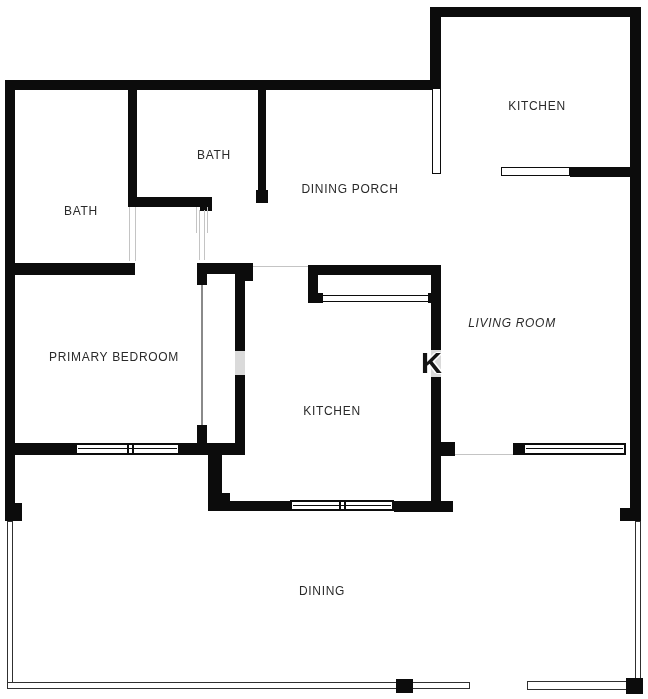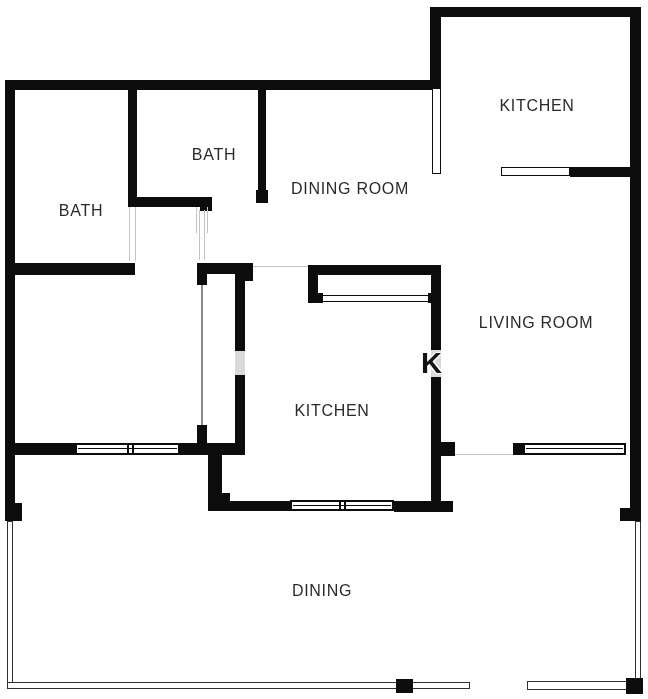--- a/index.html
+++ b/index.html
@@ -7,21 +7,21 @@
         font-family:"Liberation Sans",sans-serif;}
   .w   {position:absolute;background:#0c0c0c;}
   .fl  {position:absolute;background:#c4c4c4;}
   .win {position:absolute;background:#fff;border:2px solid #0c0c0c;box-sizing:border-box;}
   .win::after{content:"";position:absolute;left:1px;right:1px;top:50%;margin-top:-1px;height:1px;background:#0c0c0c;}
   .wd  {position:absolute;top:0;bottom:0;width:7px;background:#fff;
         border-left:2px solid #0c0c0c;border-right:2px solid #0c0c0c;box-sizing:border-box;}
   .opn {position:absolute;background:#fff;border:1.5px solid #0c0c0c;box-sizing:border-box;}
   .sl  {position:absolute;background:#fff;border-top:1.5px solid #0c0c0c;border-bottom:1.5px solid #0c0c0c;box-sizing:border-box;}
   .rail{position:absolute;background:#fff;border:1px solid #303030;box-sizing:border-box;}
-  .lbl {position:absolute;transform:translate(-50%,-50%);font-size:16px;letter-spacing:.7px;
+  .lbl {position:absolute;transform:translate(-50%,-50%);font-size:12px;letter-spacing:.7px;
         color:#2a2a2a;white-space:nowrap;z-index:6;}
   .wm-patch{position:absolute;background:rgba(255,255,255,.85);z-index:4;}
   .wm-k{position:absolute;font-weight:bold;font-size:29px;color:#141414;z-index:5;line-height:1;
         text-shadow:-2px 0 0 #fff,2px 0 0 #fff,0 -1px 0 #fff,0 1px 0 #fff;}
 </style>
 </head>
 <body>
 
 <div id="plan">
 
@@ -89,18 +89,19 @@
   <div class="w" style="left:396px;top:679px;width:17px;height:14px;z-index:3;"></div>
   <div class="w" style="left:626px;top:678px;width:17px;height:16px;z-index:3;"></div>
 
   <div class="wm-patch" style="left:233px;top:351px;width:14px;height:24px;"></div>
   <div class="wm-patch" style="left:429px;top:350px;width:13px;height:27px;"></div>
   <div class="wm-k" style="left:421px;top:349px;">K</div>
 
   <div class="lbl" style="left:537px;top:106px;">KITCHEN</div>
   <div class="lbl" style="left:214px;top:155px;">BATH</div>
   <div class="lbl" style="left:81px;top:211px;">BATH</div>
-  <div class="lbl" style="left:350px;top:189px;">DINING ROOM</div>
-  <div class="lbl" style="left:536px;top:323px;">LIVING ROOM</div>
+  <div class="lbl" style="left:350px;top:189px;">DINING PORCH</div>
+  <div class="lbl" style="left:512px;top:323px;font-style:italic;">LIVING ROOM</div>
+  <div class="lbl" style="left:114px;top:357px;">PRIMARY BEDROOM</div>
   <div class="lbl" style="left:332px;top:411px;">KITCHEN</div>
   <div class="lbl" style="left:322px;top:591px;">DINING</div>
 
 </div>
 
 </body></html>

